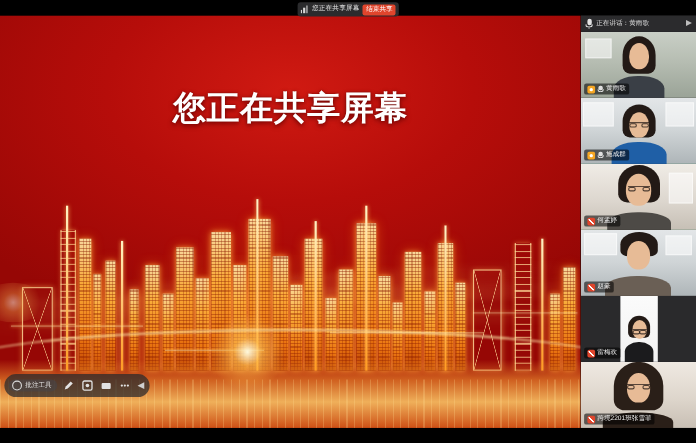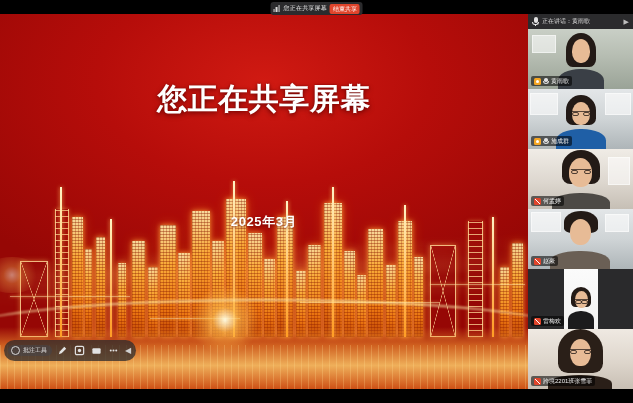--- a/index.html
+++ b/index.html
@@ -225,21 +225,20 @@
         <div class="ground"></div>
         <div class="ground-arc"></div>
         <div class="refl"></div>
       </div>
 
       <div class="title-wrap">
         <div class="title-line">您正在共享屏幕</div>
       </div>
 
       <div class="sub-wrap">
-        <div class="sub-line">2025年3月</div>
       </div>
     </div>
 
     <div class="anno-bar">
       <div class="anno-pill">
         <span class="dot"></span>
         <span class="lbl">批注工具</span>
       </div>
       <span class="anno-ic">
         <svg width="11" height="11" viewBox="0 0 12 12">

